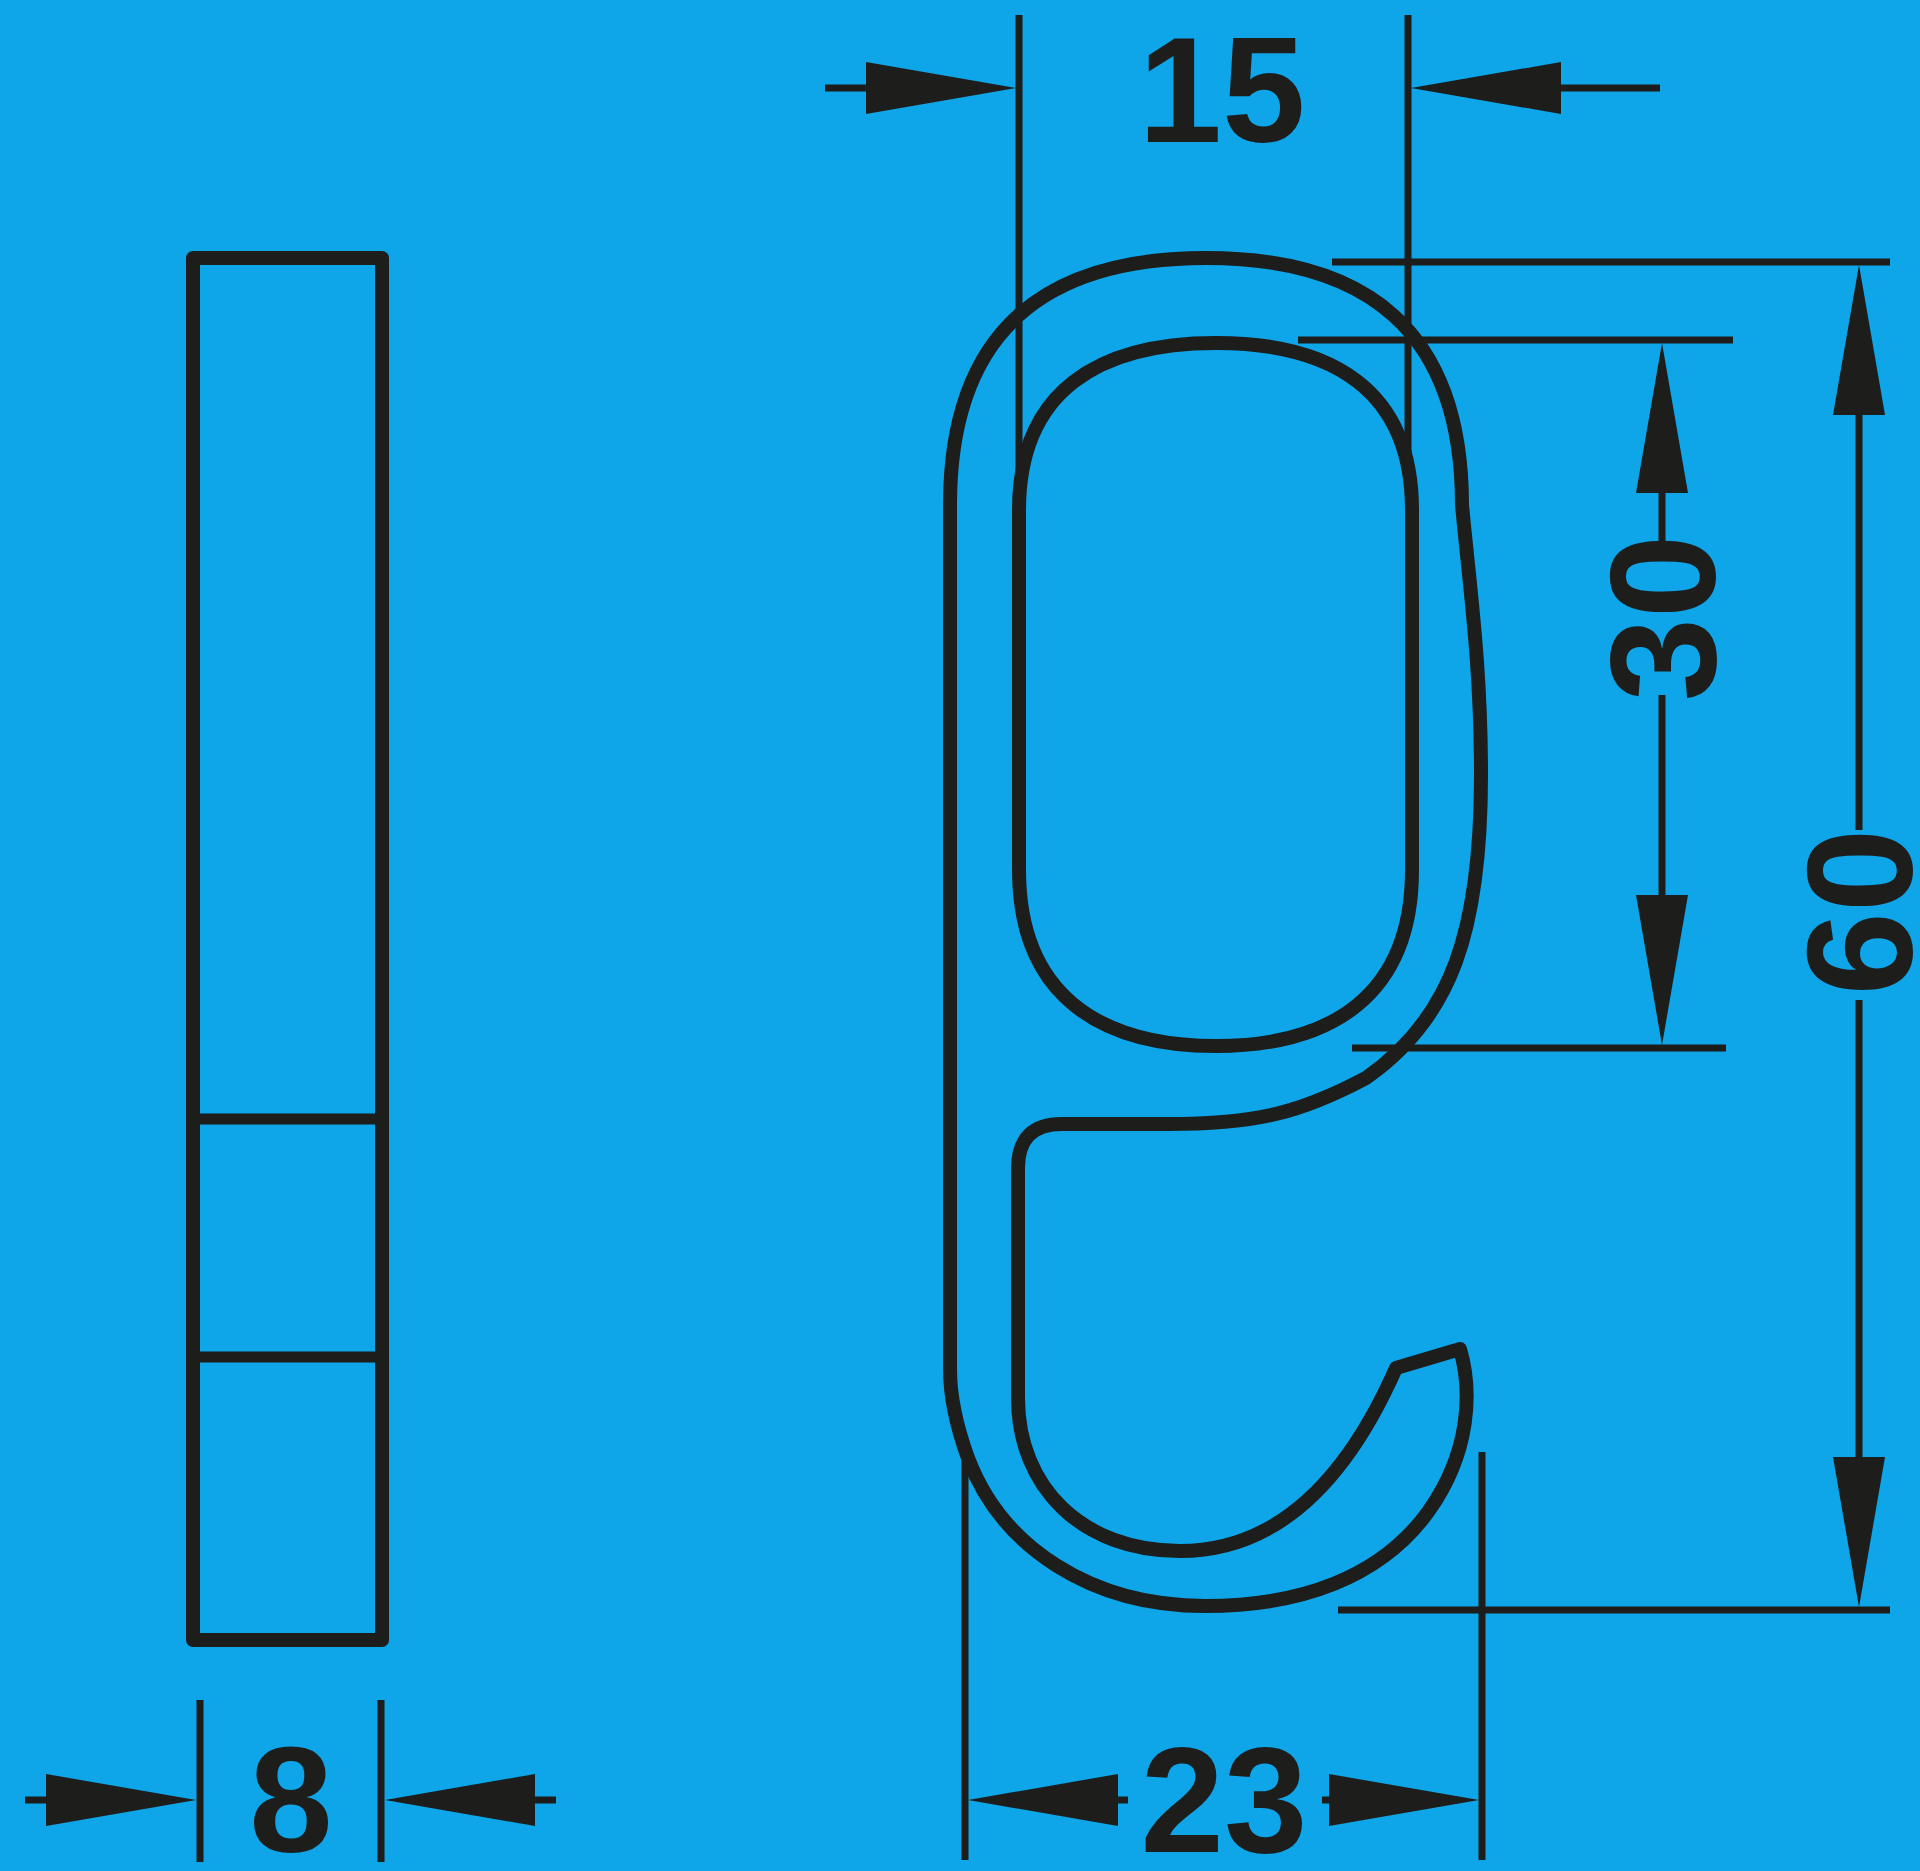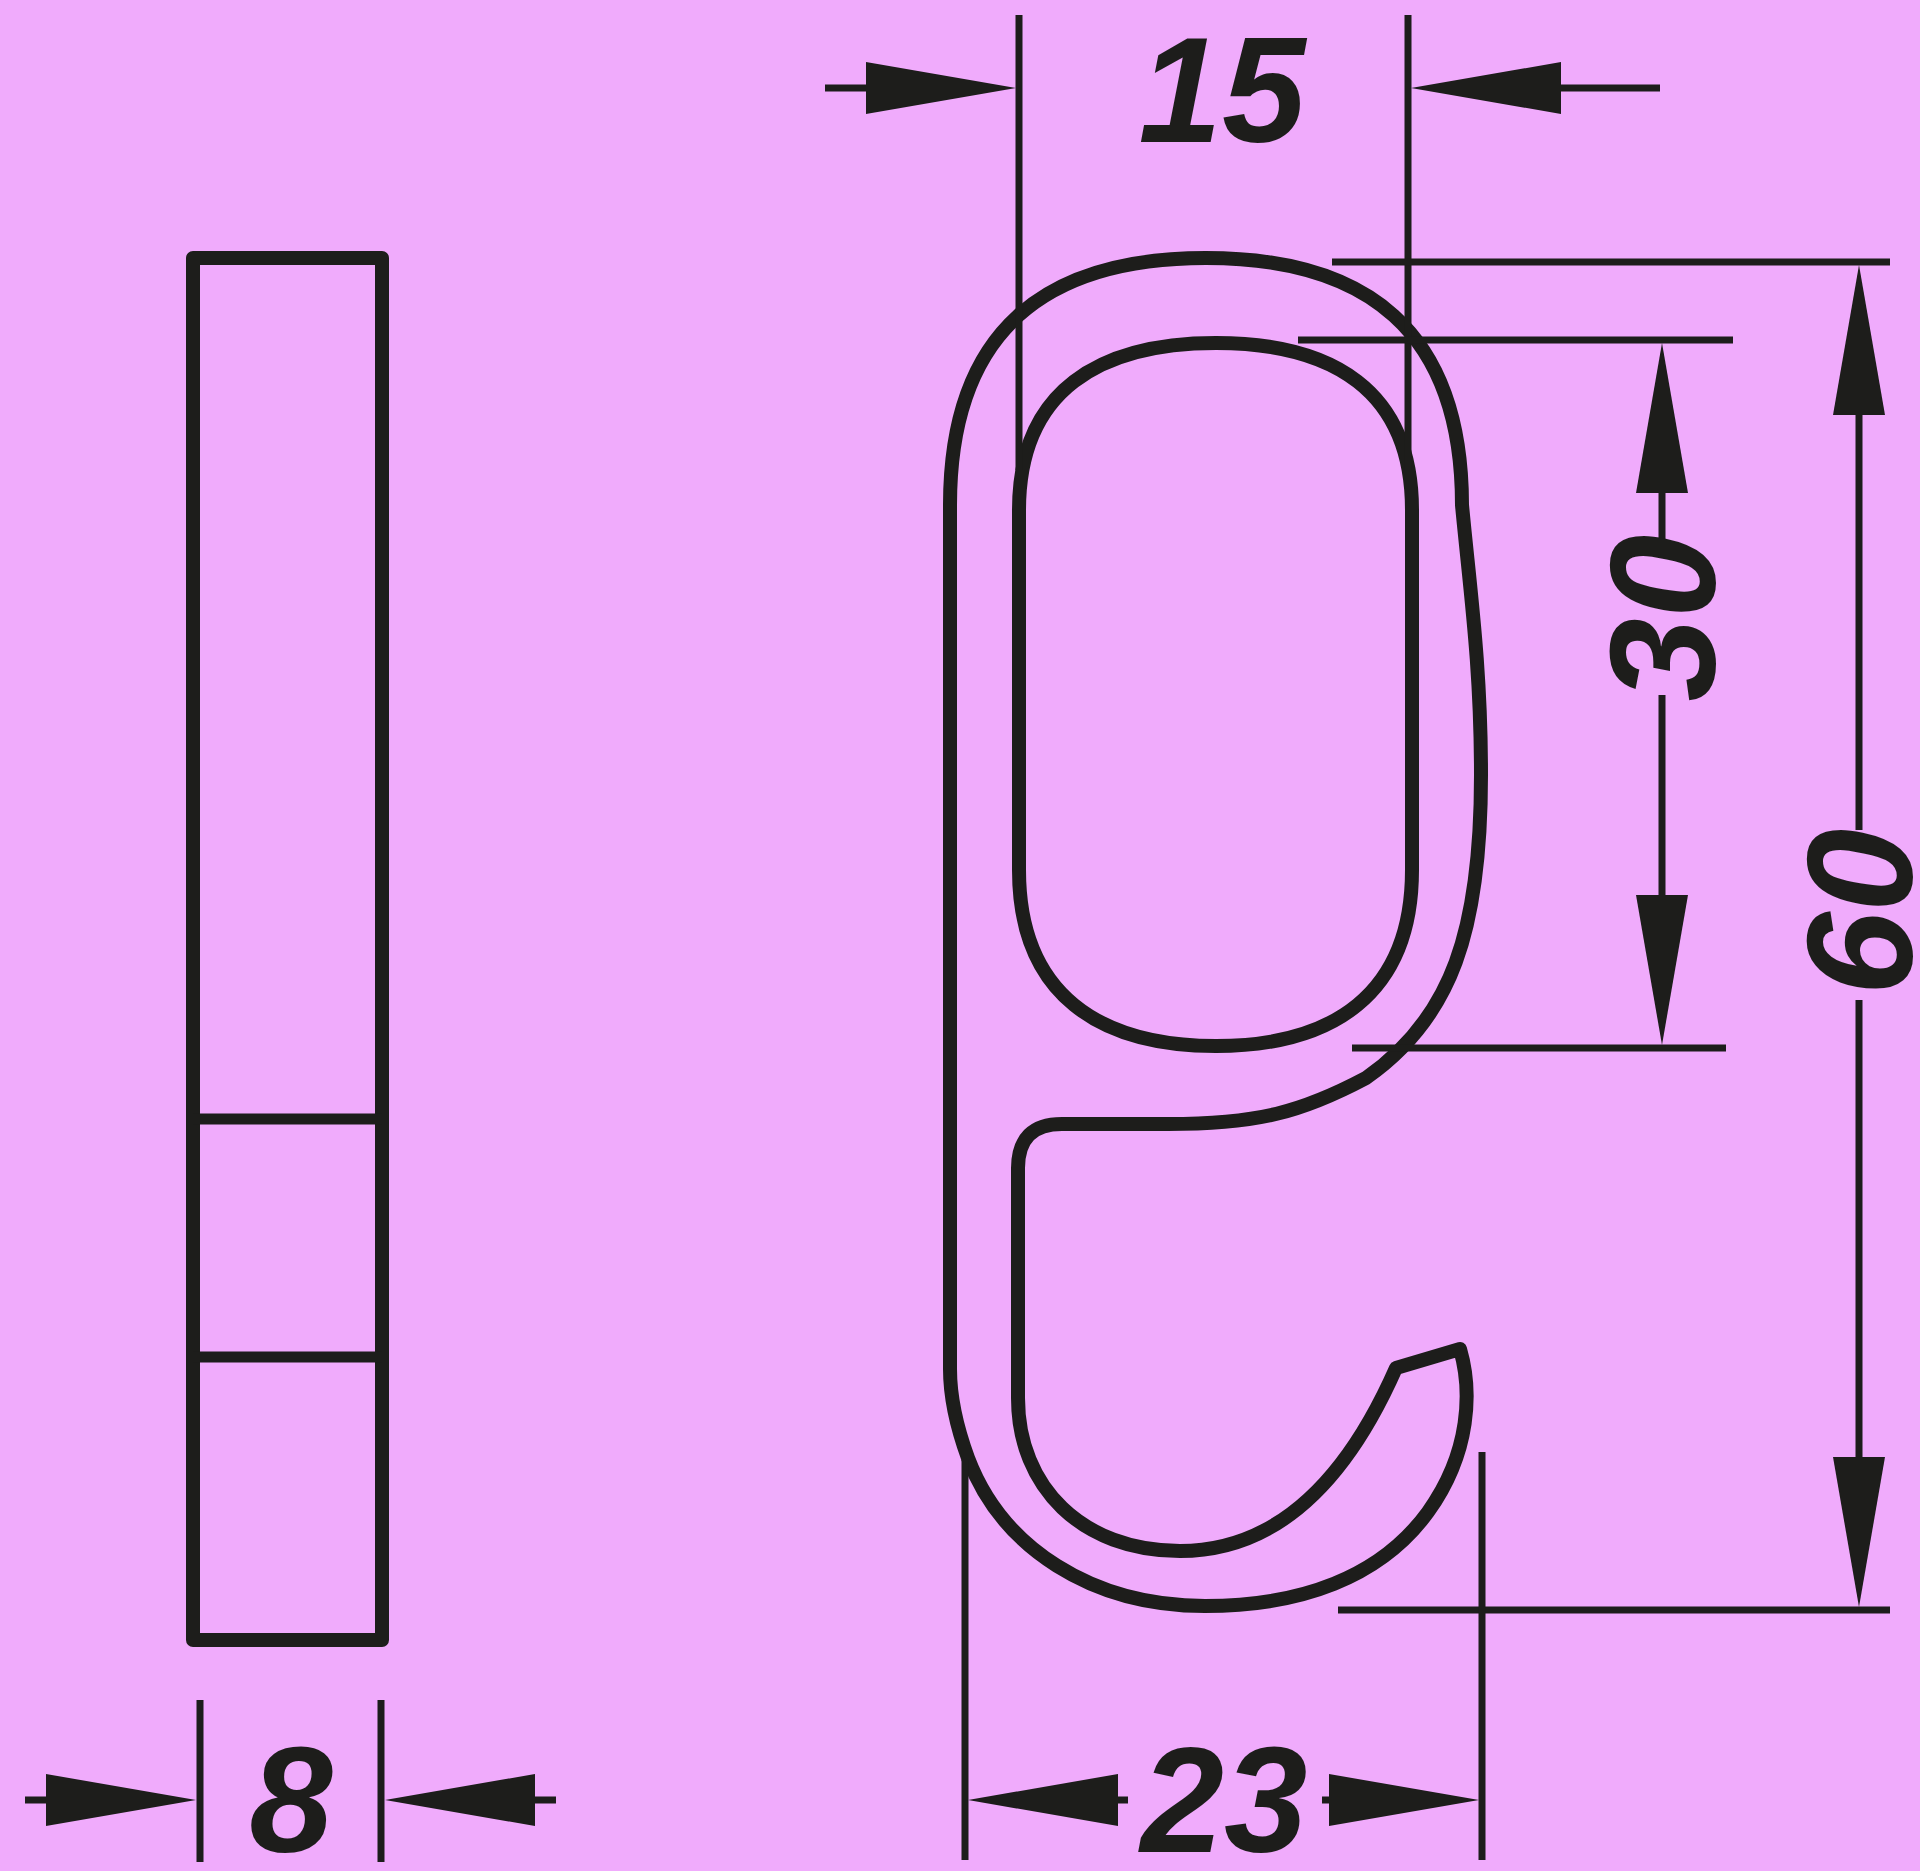--- a/index.html
+++ b/index.html
@@ -4,23 +4,22 @@
 <style>
   html, body {
     margin: 0;
     padding: 0;
     background: #ffffff;
   }
   .stage {
     width: 1920px;
     height: 1871px;
     position: relative;
-    background: #f0abfc;
+    background: #0ea5e9;
     overflow: hidden;
-    font-style: italic;
   }
   svg { display: block; }
   .outline {
     fill: none;
     stroke: #1d1d1b;
     stroke-width: 14;
     stroke-linejoin: round;
     stroke-linecap: round;
   }
   .divline {

